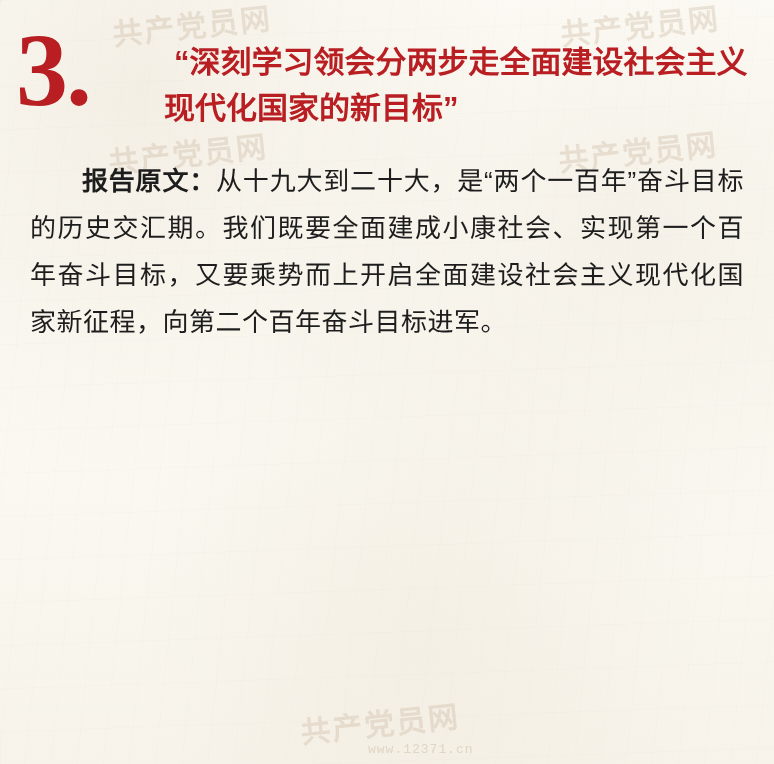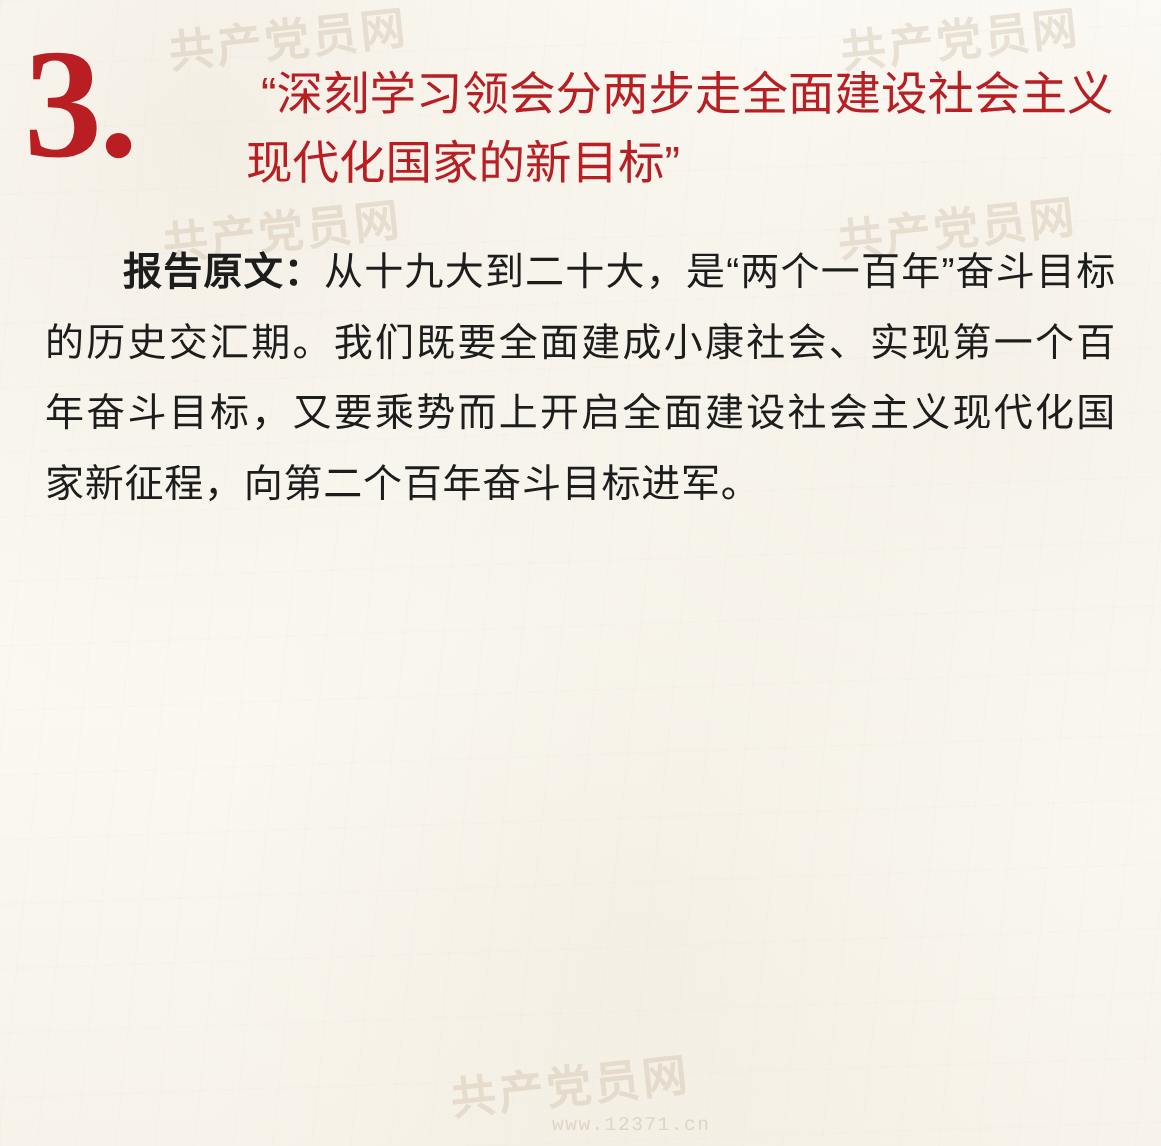--- a/index.html
+++ b/index.html
@@ -80,21 +80,21 @@
     font-family: "Liberation Serif", "DejaVu Serif", serif;
     font-weight: 700;
     font-size: 104px;
     line-height: 88px;
     letter-spacing: -2px;
   }
   .headline {
     margin: 22px 0 0 138px;
     color: #b81e22;
     font-family: "Liberation Sans", sans-serif;
-    font-weight: 400;
+    font-weight: 700;
     font-size: 31px;
     line-height: 46px;
     letter-spacing: 0px;
     text-indent: 10px;
   }
 
   
   .body-wrap {
     position: relative;
     padding: 26px 30px 0 30px;

